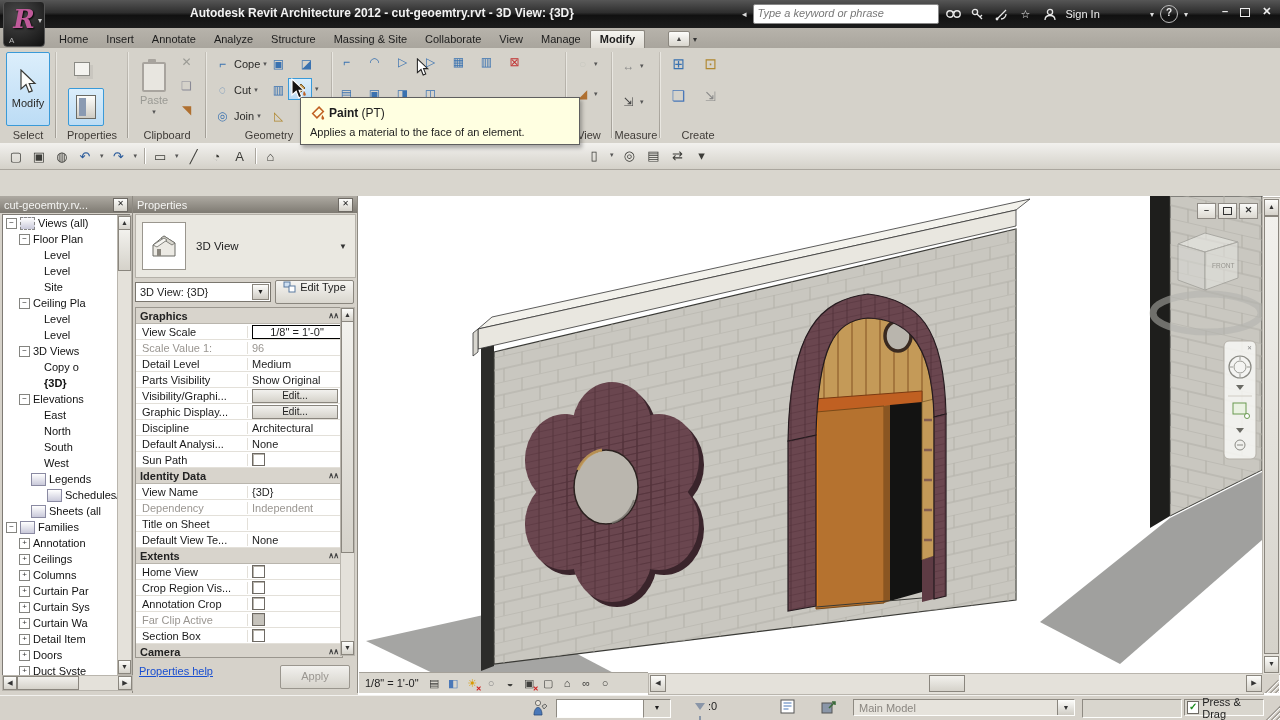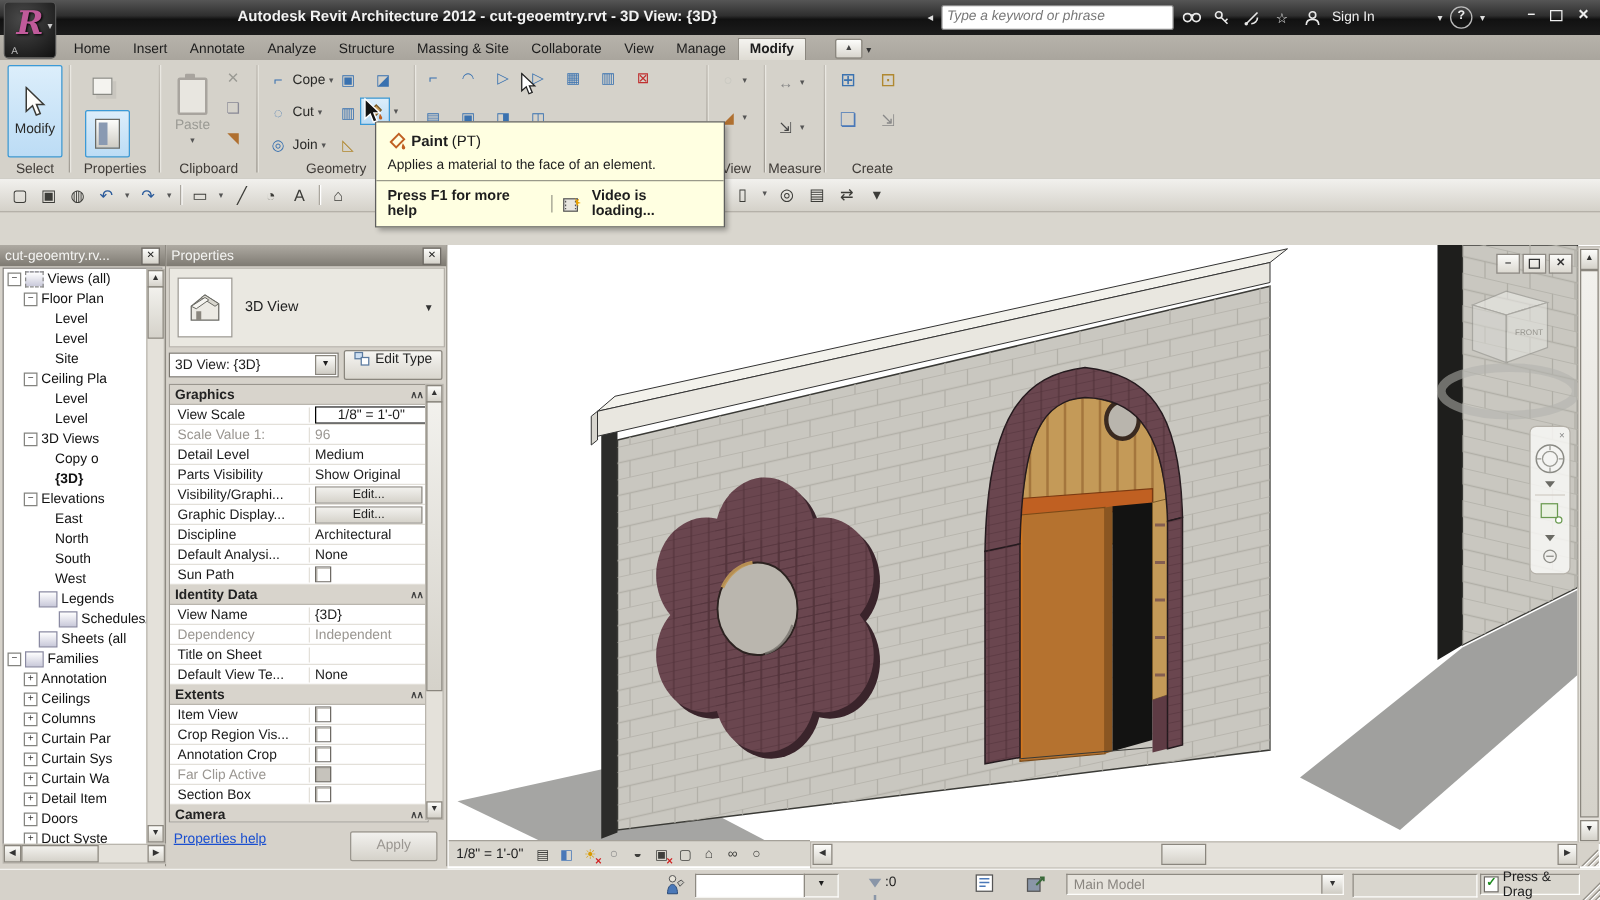--- a/index.html
+++ b/index.html
@@ -668,21 +668,21 @@
           <div class="plab">Default View Te...</div>
           <div class="pval">
             <span>None</span>
           </div>
         </div>
         <div class="psec">
           <span>Extents</span>
           <span class="chev">∧∧</span>
         </div>
         <div class="prow">
-          <div class="plab">Item View</div>
+          <div class="plab">Home View</div>
           <div class="pval">
             <span class="pcb"></span>
           </div>
         </div>
         <div class="prow">
           <div class="plab">Crop Region Vis...</div>
           <div class="pval">
             <span class="pcb"></span>
           </div>
         </div>
@@ -931,30 +931,20 @@
 
 <div id="tooltip" class="abs">
   <div class="tt-top">
     <svg width="16" height="15" viewBox="0 0 14 14" style="vertical-align:-3px;margin-right:3px">
       <path d="M2 8l6-6 4 4-6 6z" fill="none" stroke="#c06022" stroke-width="1.4"></path>
       <path d="M11 9c1 1.6 1.8 2.6 1.8 3.4a1.3 1.3 0 0 1-2.6 0C10.2 11.6 10.4 10.6 11 9z" fill="#c06022"></path>
     </svg><span class="tt-title">Paint</span>
     <span class="tt-sc">(PT)</span>
     <div class="tt-desc">Applies a material to the face of an element.</div>
   </div>
-  <div class="tt-foot">
-    <span class="tt-help">Press F1 for more help</span>
-    <span class="vsep"></span>
-    <svg width="15" height="13" viewBox="0 0 15 13">
-      <rect x="1" y="2" width="11" height="10" fill="#e8e6e0" stroke="#555"></rect>
-      <path d="M2.5 3.5v7M10.5 3.5v7" stroke="#555" stroke-dasharray="1.5 1.5"></path>
-      <path d="M10 1l1.2 2.2L13.5 2l-1 2.3 2.3 1-2.4.6.6 2.3-1.8-1.5" fill="#e8a000"></path>
-    </svg>
-    <span class="tt-video">Video is loading...</span>
-  </div>
 </div>
 
 <svg class="cursor" style="left:291px;top:78px" width="15" height="22" viewBox="0 0 15 22">
   <path d="M1 1v16l4.2-3.7 2.5 6.4 3-1.2-2.6-6.2H13z" fill="#141414" stroke="#fff" stroke-width="1.1"></path>
 </svg>
 
 <svg class="cursor" style="left:416px;top:58px;z-index:20" width="14" height="19" viewBox="0 0 15 22">
   <path d="M1 1v16l4.2-3.7 2.5 6.4 3-1.2-2.6-6.2H13z" fill="#fff" stroke="#222" stroke-width="1.2"></path>
 </svg>
 

